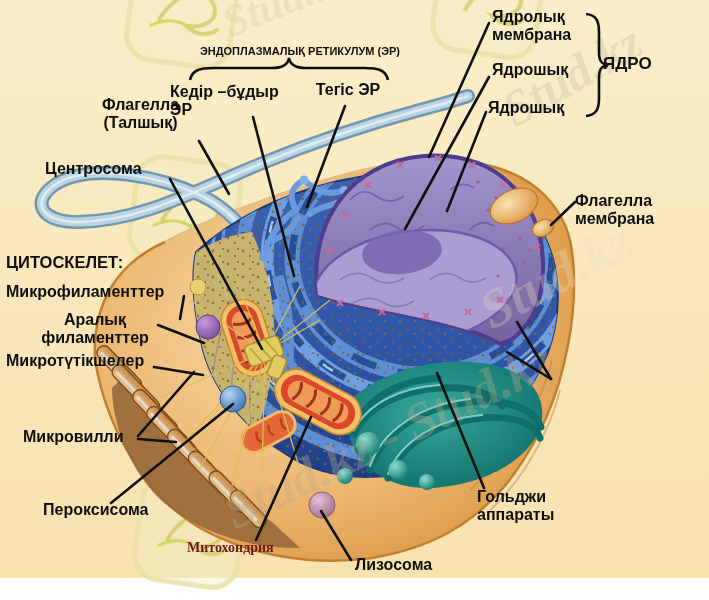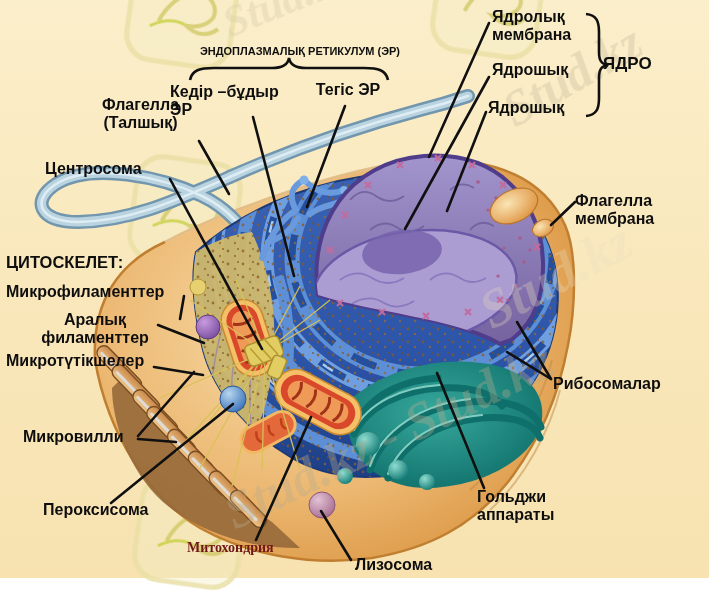--- a/index.html
+++ b/index.html
@@ -351,21 +351,20 @@
   </div>
 
   <div class="lbl" style="left:6px;top:283px;">Микрофиламенттер</div>
   <div class="lbl" style="left:6px;top:253px;font-size:16.5px;">ЦИТОСКЕЛЕТ:</div>
   <div class="lbl" style="left:28px;top:311px;width:134px;text-align:center;">
     <div>Аралық</div>
     <div>филаменттер</div>
   </div>
   <div class="lbl" style="left:6px;top:352px;">Микротүтікшелер</div>
 
-  <div class="lbl" style="left:553px;top:375px;">Рибосомалар</div>
   <div class="lbl" style="left:23px;top:428px;">Микровилли</div>
   <div class="lbl" style="left:43px;top:501px;">Пероксисома</div>
   <div class="lbl" style="left:477px;top:488px;">
     <div>Гольджи</div>
     <div>аппараты</div>
   </div>
   <div class="lbl serifred" style="left:187px;top:540px;">Митохондрия</div>
   <div class="lbl" style="left:355px;top:556px;">Лизосома</div>
 
 </div>

